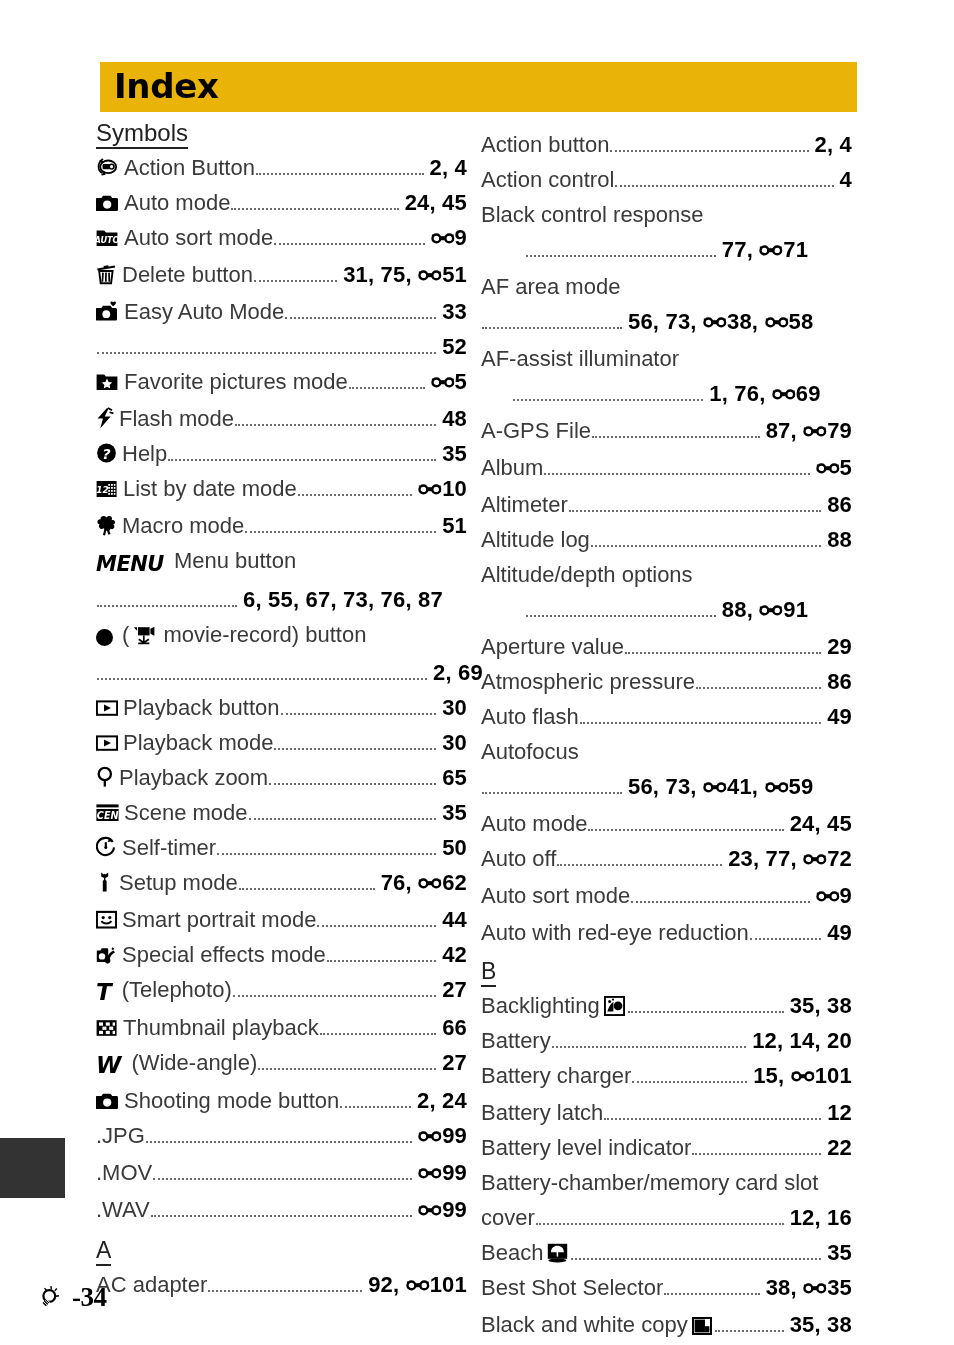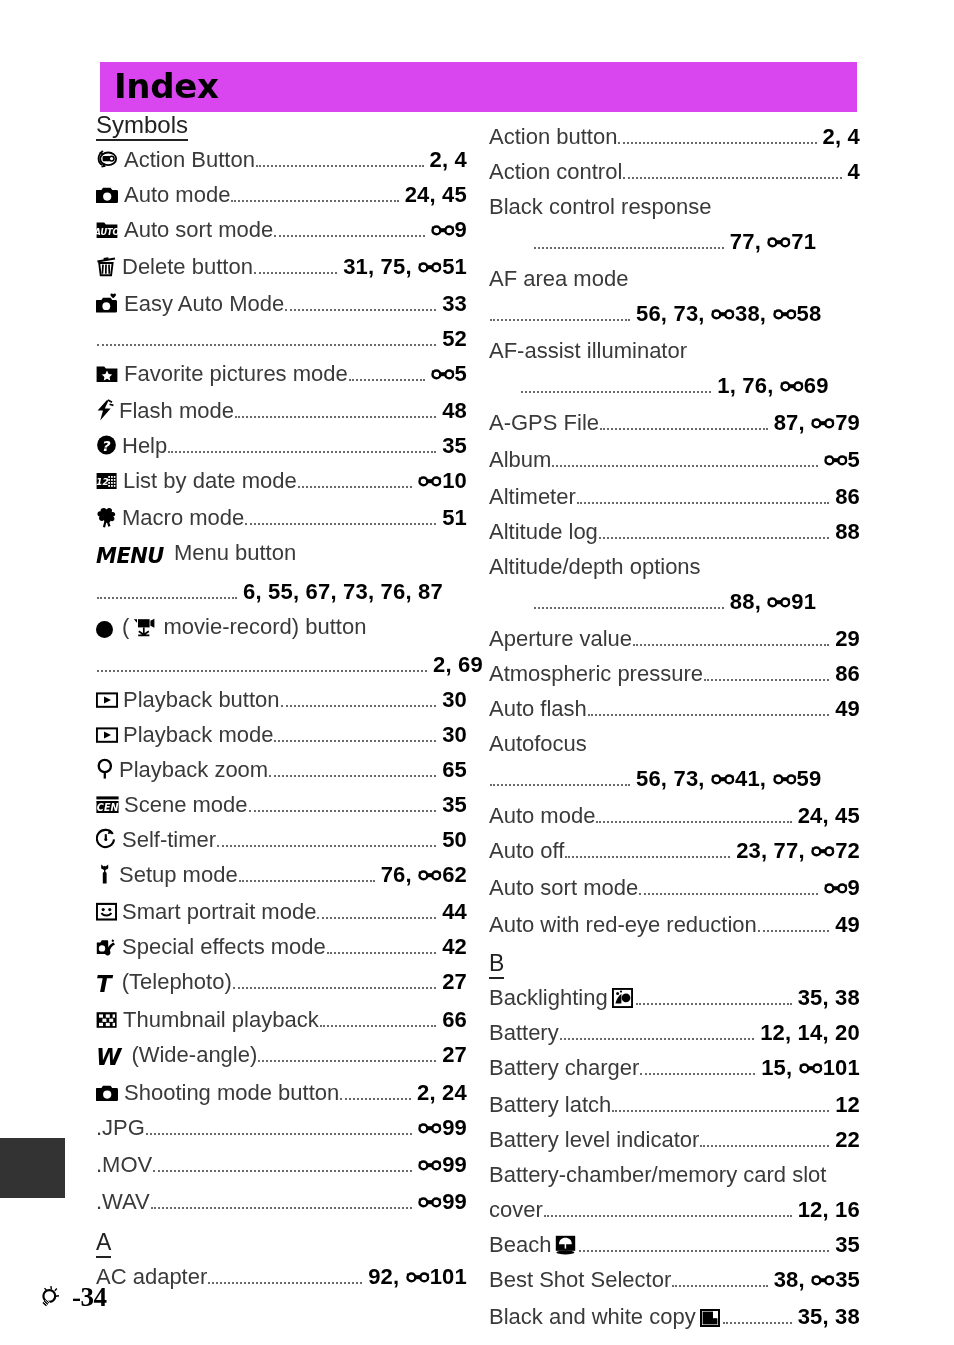--- a/index.html
+++ b/index.html
@@ -7,21 +7,21 @@
     width:954px;height:1345px;
     background:#ffffff;
     font-family:"Liberation Sans","DejaVu Sans",sans-serif;
     color:#1b1b1b;
     position:relative;
     overflow:hidden;
   }
   
   .banner{
     position:absolute;left:100px;top:62px;width:757px;height:50px;
-    background:#d946ef;
+    background:#eab308;
   }
   .banner-title{
     position:absolute;left:14px;top:50%;transform:translateY(-52%);
     font-size:34px;font-weight:bold;letter-spacing:-0.3px;color:#000;
     font-family:"DejaVu Sans",sans-serif;
   }
   .side-tab{
     position:absolute;left:0;top:1138px;width:65px;height:60px;
     background:#333333;
   }
@@ -29,22 +29,22 @@
   .footer{
     position:absolute;left:36px;top:1282px;
     display:flex;align-items:center;gap:1px;
   }
   .footer-page{
     font-size:27px;font-weight:bold;color:#000;
     font-family:"Liberation Serif",serif;letter-spacing:-0.5px;
   }
   
   .cols{
-    position:absolute;left:96px;top:112px;width:764px;
-    display:flex;gap:22px;
+    position:absolute;left:96px;top:120px;width:764px;
+    display:flex;gap:14px;
   }
   .col{width:371px;}
   .col.right{padding-top:7px;}
   .sec-head{
     font-size:24px;color:#222;
     border-bottom:2px solid #222;
     display:inline-block;line-height:1.08;
     margin:0 0 1px 0;padding-bottom:1px;
     font-family:"Liberation Sans",sans-serif;
   }

